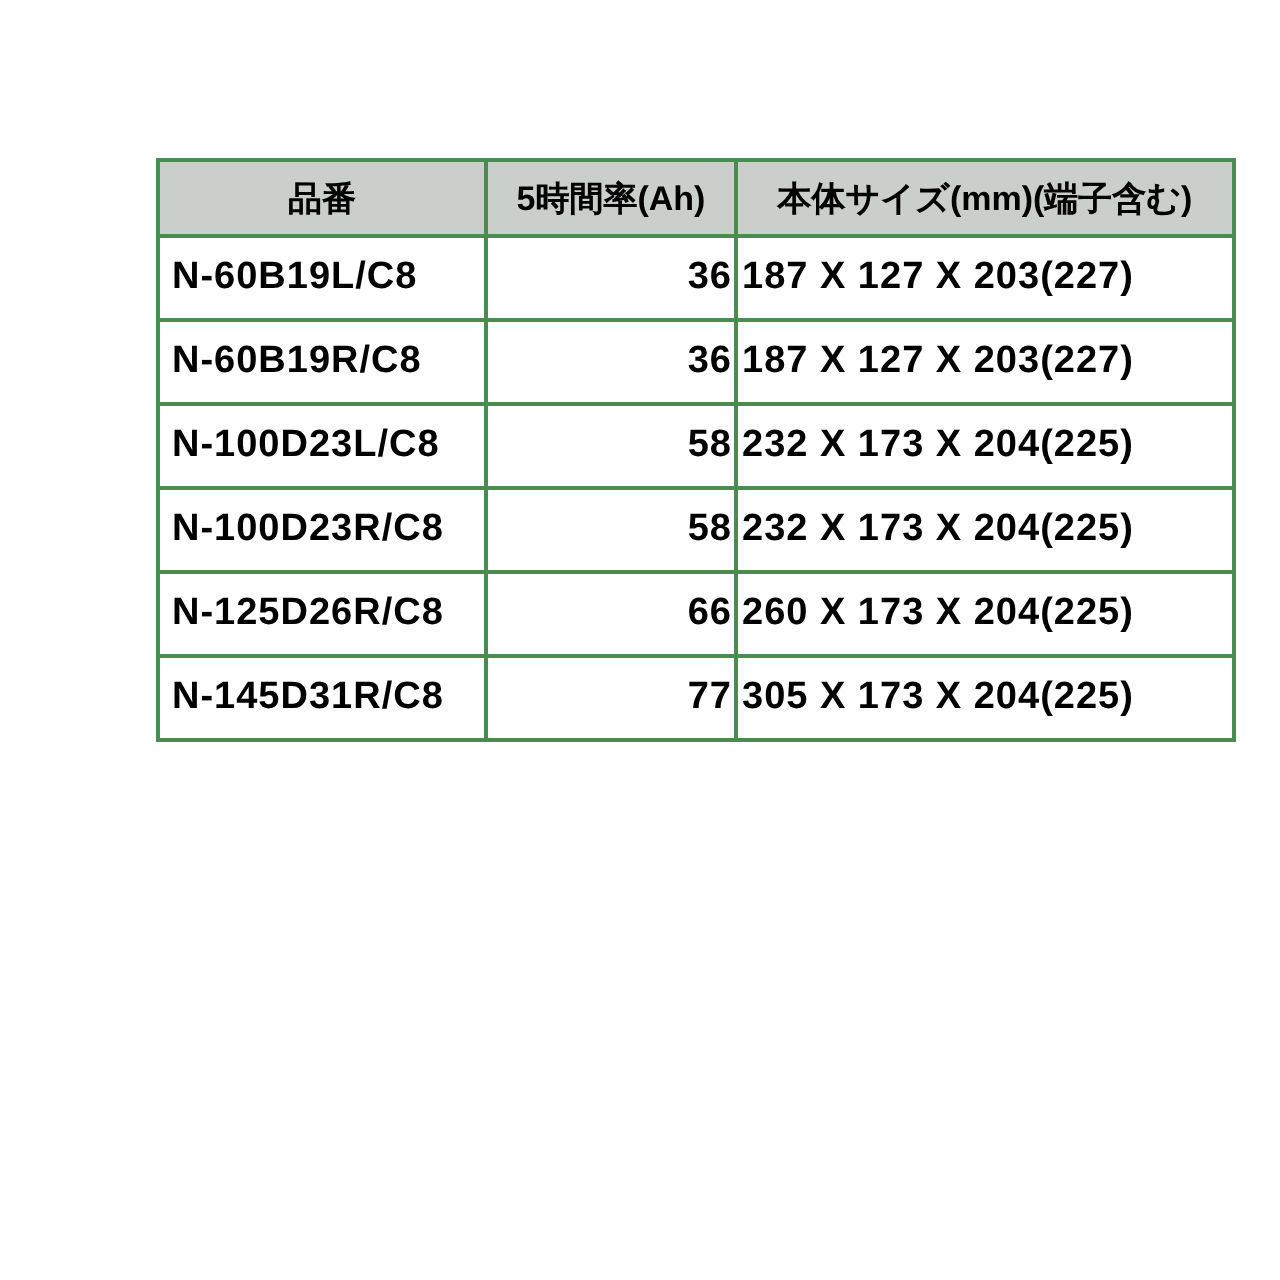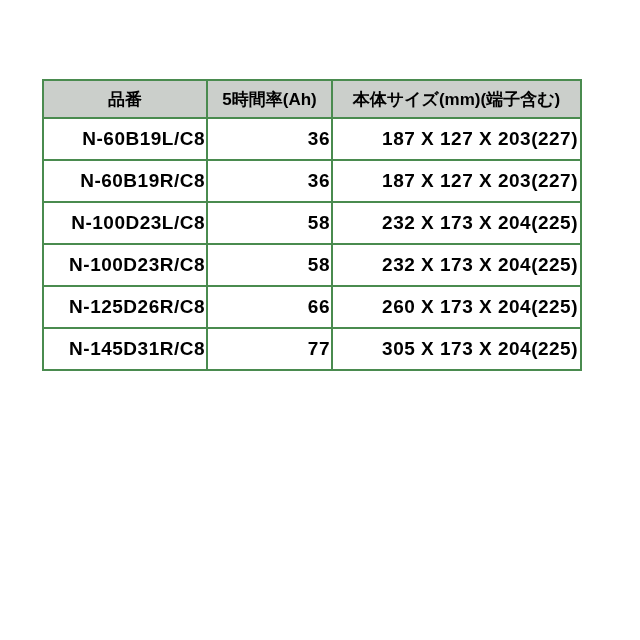--- a/index.html
+++ b/index.html
@@ -9,21 +9,21 @@
     --text-color:#000000;
     --page-bg:#ffffff;
   }
   html,body{margin:0;padding:0;}
   body{
     width:640px;height:640px;
     background:var(--page-bg);
     font-family:"Liberation Sans","DejaVu Sans",sans-serif;
     color:var(--text-color);
   }
-  .canvas{position:relative;width:592px;height:640px;overflow:hidden;}
+  .canvas{position:relative;width:592px;height:640px;overflow:hidden;margin-left:36px;}
   table.spec{
     position:absolute;left:42px;top:79px;
     width:538px;
     border-collapse:collapse;
     table-layout:fixed;
   }
   col.c-part{width:164px;}
   col.c-cap{width:125px;}
   col.c-size{width:249px;}
   th,td{
@@ -39,23 +39,23 @@
     font-size:17px;
     text-align:center;
     padding:0 2px;
   }
   td{
     background:var(--cell-bg);
     height:38px;
     font-size:19px;
     letter-spacing:0.5px;
   }
-  td.part{text-align:right;padding-left:6px;}
+  td.part{text-align:left;padding-left:6px;}
   td.cap{text-align:right;}
-  td.size{text-align:right;padding:0 2px;}
+  td.size{text-align:left;padding:0 2px;}
 </style>
 </head>
 <body>
 
 <div class="canvas">
   <table class="spec">
     <colgroup>
       <col class="c-part">
       <col class="c-cap">
       <col class="c-size">

